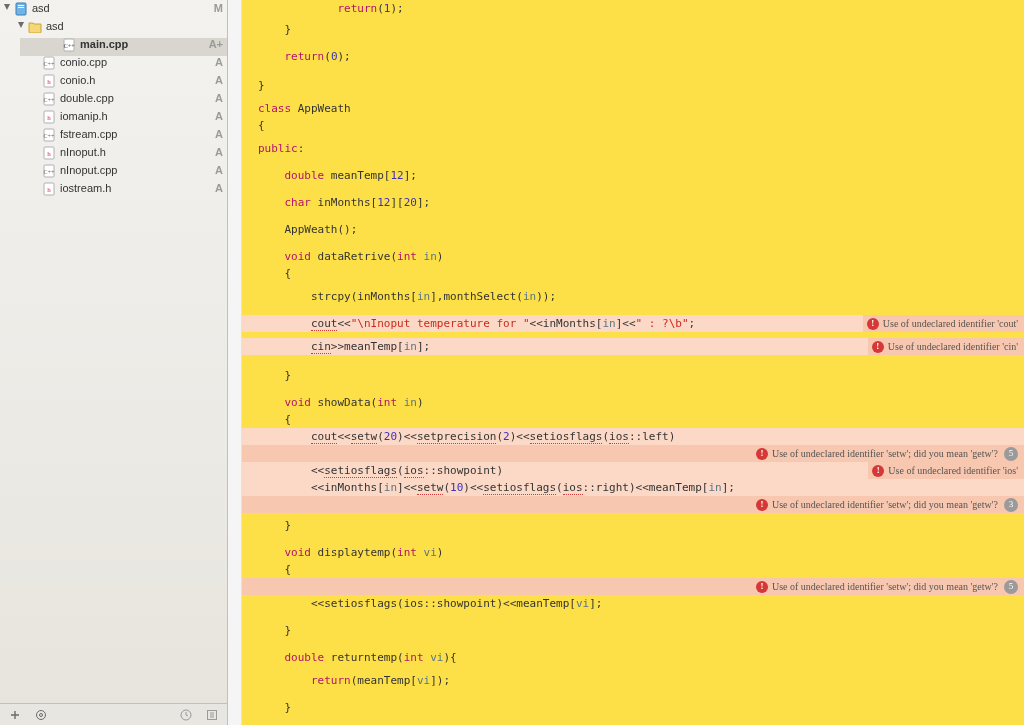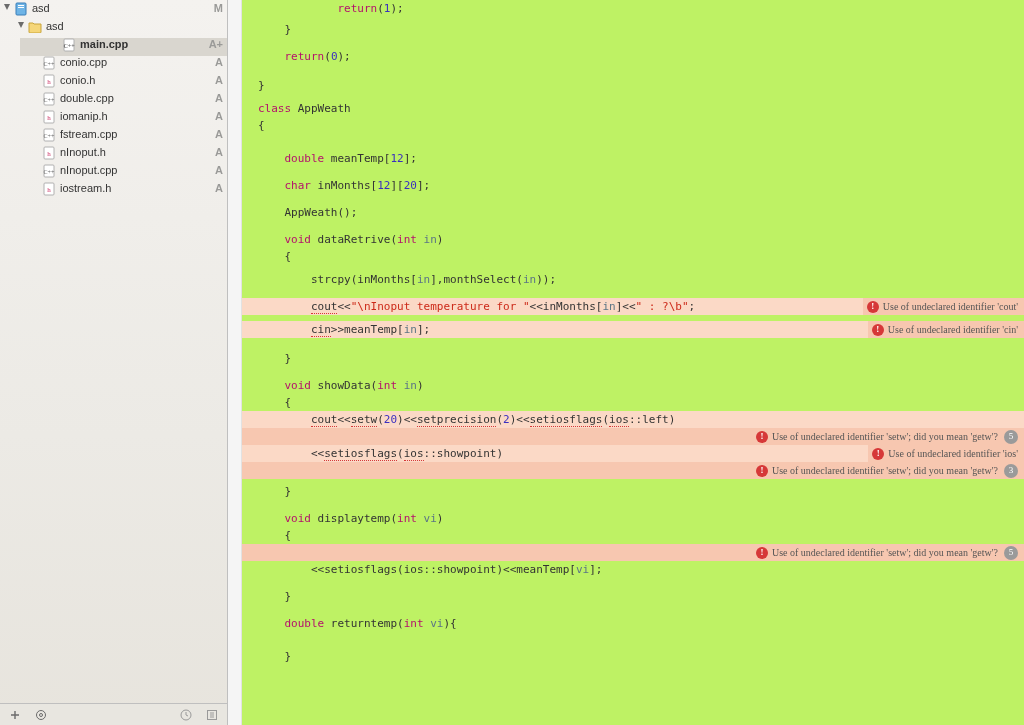--- a/index.html
+++ b/index.html
@@ -9,21 +9,21 @@
 .row{display:flex;height:18px;padding-right:4px;cursor:default;}
 .row.sel{background:#d9d6cf;font-weight:600;margin-left:20px;}
 .disclosure{width:10px;height:10px;display:inline-flex;align-items:center;justify-content:center;margin-right:1px;color:#666;}
 .indent{display:inline-block;}
 .ficon{width:16px;height:14px;display:inline-flex;align-items:center;justify-content:center;margin-right:3px;}
 .label{flex:1;white-space:nowrap;}
 .status{color:#9a9a98;font-weight:600;font-size:11px;margin-left:3px;width:18px;text-align:right;}
 .sidebar-footer{height:22px;border-top:1px solid #bfbfbf;background:#e8e6e0;display:flex;align-items:center;padding:0 6px;gap:8px;}
 .sf-spacer{flex:1;}
 .sf-btn{width:18px;height:16px;display:inline-flex;align-items:center;justify-content:center;color:#6b6b6b;border:1px solid transparent;border-radius:3px;}
-.editor{flex:1;position:relative;background:#bef264;font-family:Menlo,Consolas,monospace;font-size:11px;line-height:17px;overflow:hidden;}
+.editor{flex:1;position:relative;background:#fde047;font-family:Menlo,Consolas,monospace;font-size:11px;line-height:17px;overflow:hidden;}
 .gutter{position:absolute;left:0;top:0;width:14px;height:100%;background:#f5f5f5;border-right:1px solid #e2e2e2;}
 .code{position:absolute;left:14px;right:0;top:0;bottom:0;overflow:auto;}
 .line{height:17px;white-space:pre;padding-left:16px;position:relative;}
 .line.err{background:#fbd9c6;}
 .line.errmsg{background:#f7c7b0;}
 .kw{color:#b4126b;}
 .num{color:#3a2fbf;}
 .str{color:#cc2a19;}
 .var{color:#5b7586;}
 .err-inline{position:absolute;right:0;top:0;height:17px;display:flex;align-items:center;background:#f7c7b0;padding:0 6px 0 4px;font-family:-apple-system;font-size:10px;color:#555;}
@@ -214,20 +214,21 @@
       <div style="height: 4px;"></div>
       <div class="line"><span>    }</span></div>
       <div style="height: 10px;"></div>
       <div class="line"><span>    <span class="kw">return</span>(<span class="num">0</span>);</span></div>
       <div style="height: 12px;"></div>
       <div class="line"><span>}</span></div>
       <div style="height: 6px;"></div>
       <div class="line"><span><span class="kw">class</span> AppWeath</span></div>
       <div class="line"><span>{</span></div>
       <div style="height: 6px;"></div>
+      <div class="line"><span><span class="kw">public</span>:</span></div>
       <div style="height: 10px;"></div>
       <div class="line"><span>    <span class="kw">double</span> meanTemp[<span class="num">12</span>];</span></div>
       <div style="height: 10px;"></div>
       <div class="line"><span>    <span class="kw">char</span> inMonths[<span class="num">12</span>][<span class="num">20</span>];</span></div>
       <div style="height: 10px;"></div>
       <div class="line"><span>    AppWeath();</span></div>
       <div style="height: 10px;"></div>
       <div class="line"><span>    <span class="kw">void</span> dataRetrive(<span class="kw">int</span> <span class="var">in</span>)</span></div>
       <div class="line"><span>    {</span></div>
       <div style="height: 6px;"></div>
@@ -237,29 +238,31 @@
       <div style="height: 6px;"></div>
       <div class="line err"><span>        <span class="underline-err">cin</span>&gt;&gt;meanTemp[<span class="var">in</span>];</span><span class="err-inline"><span class="e-icon">!</span><span>Use of undeclared identifier 'cin'</span></span></div>
       <div style="height: 12px;"></div>
       <div class="line"><span>    }</span></div>
       <div style="height: 10px;"></div>
       <div class="line"><span>    <span class="kw">void</span> showData(<span class="kw">int</span> <span class="var">in</span>)</span></div>
       <div class="line"><span>    {</span></div>
       <div class="line err"><span>        <span class="underline-err">cout</span>&lt;&lt;<span class="underline-err">setw</span>(<span class="num">20</span>)&lt;&lt;<span class="underline-err">setprecision</span>(<span class="num">2</span>)&lt;&lt;<span class="underline-err">setiosflags</span>(<span class="underline-err">ios</span>::left)</span></div>
       <div class="line errmsg" style="padding-left: 0px;"><span style="position:absolute;left:0;right:0;top:0;height:17px;display:flex;align-items:center;justify-content:flex-end;padding-right:6px;font-family:-apple-system;font-size:10px;color:#555"><span class="e-icon" style="width:12px;height:12px;border-radius:50%;background:#d63838;color:#fff;display:inline-flex;align-items:center;justify-content:center;font-size:9px;font-weight:bold;margin-right:4px">!</span><span>Use of undeclared identifier 'setw'; did you mean 'getw'?</span><span class="err-count">5</span></span></div>
       <div class="line err"><span>        &lt;&lt;<span class="underline-err">setiosflags</span>(<span class="underline-err">ios</span>::showpoint)</span><span class="err-inline"><span class="e-icon">!</span><span>Use of undeclared identifier 'ios'</span></span></div>
+      <div class="line err"><span>        &lt;&lt;inMonths[<span class="var">in</span>]&lt;&lt;<span class="underline-err">setw</span>(<span class="num">10</span>)&lt;&lt;<span class="underline-err">setiosflags</span>(<span class="underline-err">ios</span>::right)&lt;&lt;meanTemp[<span class="var">in</span>];</span></div>
       <div class="line errmsg" style="padding-left: 0px;"><span style="position:absolute;left:0;right:0;top:0;height:17px;display:flex;align-items:center;justify-content:flex-end;padding-right:6px;font-family:-apple-system;font-size:10px;color:#555"><span class="e-icon" style="width:12px;height:12px;border-radius:50%;background:#d63838;color:#fff;display:inline-flex;align-items:center;justify-content:center;font-size:9px;font-weight:bold;margin-right:4px">!</span><span>Use of undeclared identifier 'setw'; did you mean 'getw'?</span><span class="err-count">3</span></span></div>
       <div style="height: 4px;"></div>
       <div class="line"><span>    }</span></div>
       <div style="height: 10px;"></div>
       <div class="line"><span>    <span class="kw">void</span> displaytemp(<span class="kw">int</span> <span class="var">vi</span>)</span></div>
       <div class="line"><span>    {</span></div>
       <div class="line errmsg" style="padding-left: 0px;"><span style="position:absolute;left:0;right:0;top:0;height:17px;display:flex;align-items:center;justify-content:flex-end;padding-right:6px;font-family:-apple-system;font-size:10px;color:#555"><span class="e-icon" style="width:12px;height:12px;border-radius:50%;background:#d63838;color:#fff;display:inline-flex;align-items:center;justify-content:center;font-size:9px;font-weight:bold;margin-right:4px">!</span><span>Use of undeclared identifier 'setw'; did you mean 'getw'?</span><span class="err-count">5</span></span></div>
       <div class="line"><span>        &lt;&lt;setiosflags(ios::showpoint)&lt;&lt;meanTemp[<span class="var">vi</span>];</span></div>
       <div style="height: 10px;"></div>
       <div class="line"><span>    }</span></div>
       <div style="height: 10px;"></div>
       <div class="line"><span>    <span class="kw">double</span> returntemp(<span class="kw">int</span> <span class="var">vi</span>){</span></div>
       <div style="height: 6px;"></div>
+      <div class="line"><span>        <span class="kw">return</span>(meanTemp[<span class="var">vi</span>]);</span></div>
       <div style="height: 10px;"></div>
       <div class="line"><span>    }</span></div>
     </div>
 </div>
 
 </body></html>

